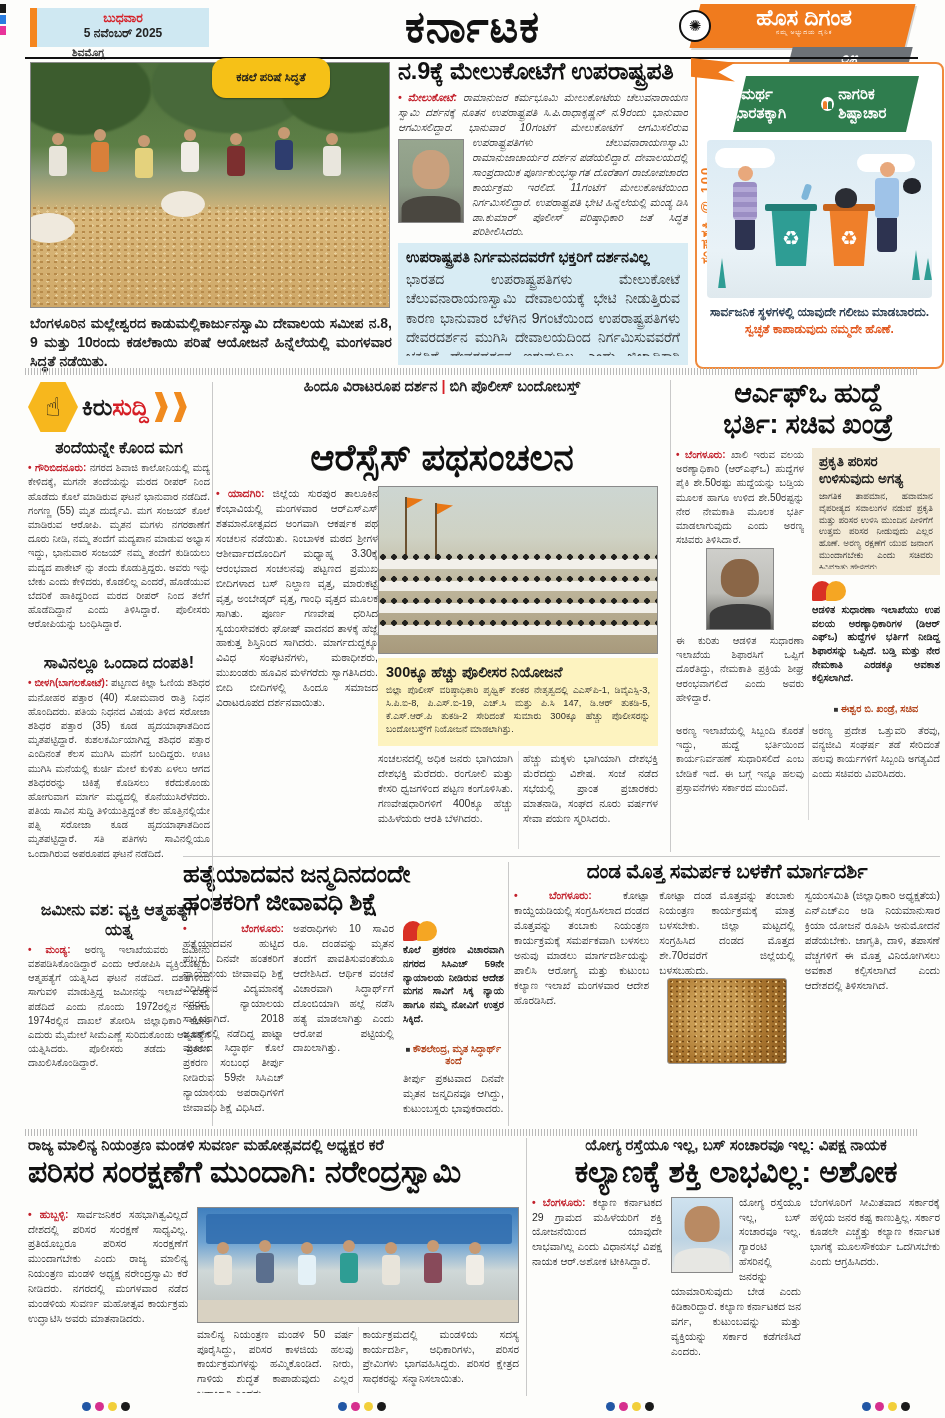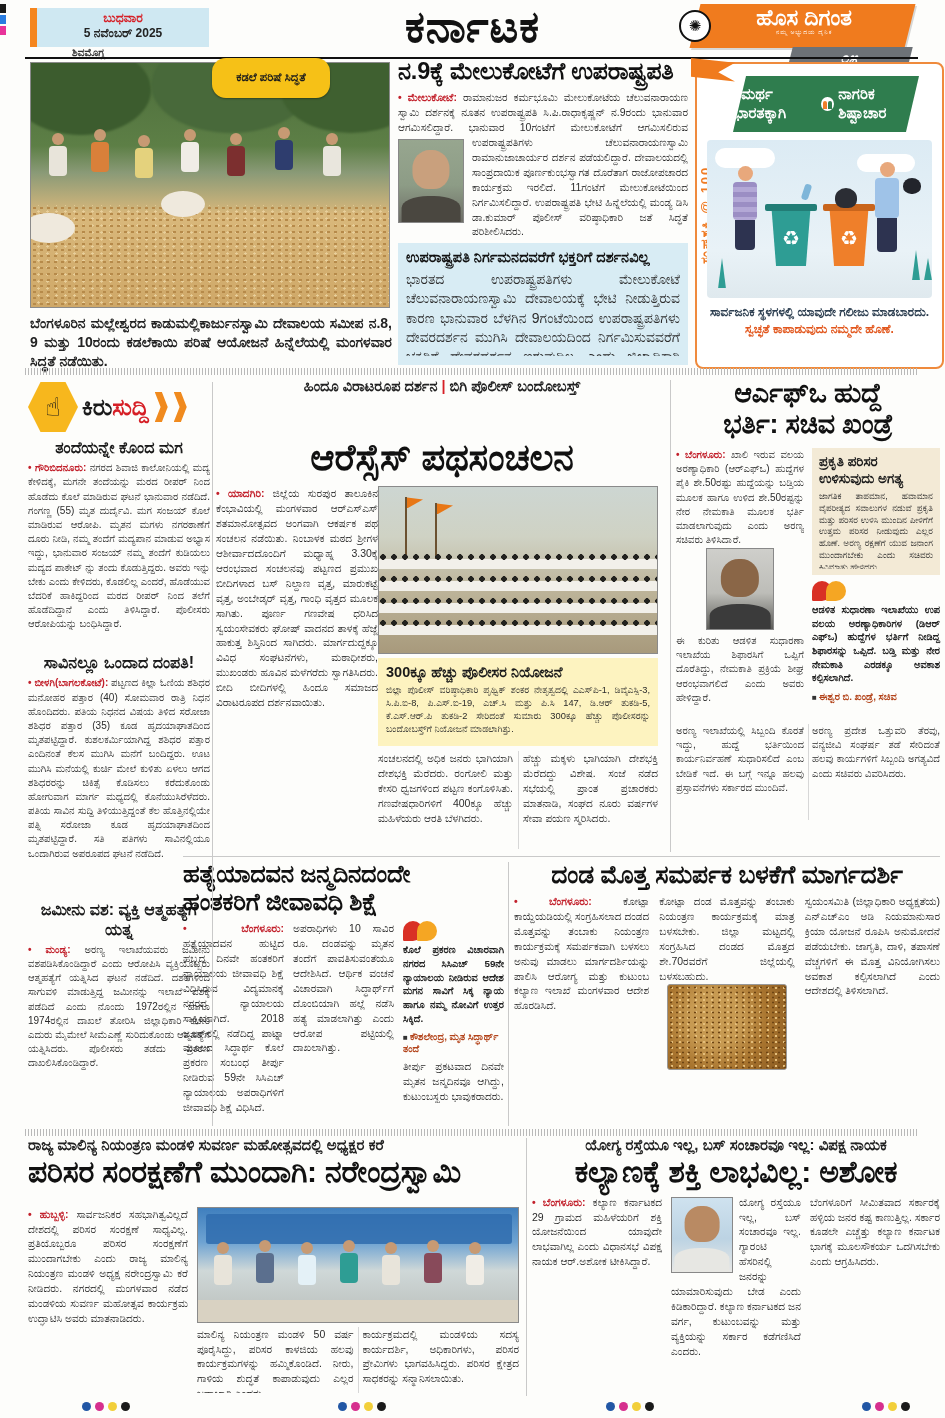--- a/index.html
+++ b/index.html
@@ -125,31 +125,31 @@
   #rfo-colB{width:128px;}
   #rfo-portrait{width:66px;height:80px;margin:4px auto;border:1px solid #888;position:relative;
      background:linear-gradient(180deg,#cfcfcb 0%,#bdbdb8 55%,#5c5c58 100%);}
   #rfo-sidebar{background:#f3ead6;padding:6px 7px;box-sizing:border-box;}
   #rfo-sidebar h4{margin:0 0 3px;font-size:13.5px;font-weight:900;line-height:1.25;}
   #rfo-sidebar .body-txt{font-size:8.8px;line-height:1.35;height:78px;}
   .quote-block{margin-top:6px;}
   .qmarks{height:22px;position:relative;}
   .qdrop{position:absolute;width:20px;height:20px;border-radius:50% 50% 50% 6%;}
   .quote-block .qtext{font-size:9.8px;line-height:1.4;font-weight:bold;color:#222;text-align:justify;}
-  .attrib{font-size:9.8px;font-weight:900;color:#b3441b;margin-top:6px;}
+  .attrib{font-size:9.8px;font-weight:900;color:#b3441b;margin-top:18px;text-align:center;}
   .attrib::before{content:"■ ";color:#333;font-size:8px;}
   #rfo-bottom{margin-top:6px;height:96px;column-count:2;column-gap:8px;column-rule:1px solid #d7d7d7;}
   
   #verdict{left:183px;top:860px;width:322px;}
   #verdict h1{font-size:24px;margin:0 0 6px;line-height:1.15;}
   #verdict-row{display:flex;gap:9px;}
   #verdict-row .c{width:101px;height:196px;}
   
   #fine{left:514px;top:860px;width:426px;}
-  #fine h1{font-size:25px;margin:0 0 6px;text-align:center;}
+  #fine h1{font-size:20px;margin:0 0 6px;text-align:center;}
   #fine-row{display:flex;gap:10px;}
   #fine-row .c{width:136px;height:212px;}
   #tobacco{width:118px;height:84px;margin:4px auto;border:1px solid #999;border-radius:3px;
     background:radial-gradient(circle at 40% 40%,#c79a52 0 30%,#a9752f 60%,#8a5a20 100%);
     background-color:#a9752f;position:relative;}
   #tobacco::after{content:"";position:absolute;inset:0;
     background-image:radial-gradient(#6e4513 1px,transparent 1.4px),radial-gradient(#e3bd7a 1px,transparent 1.4px);
     background-size:6px 5px,8px 6px;}
   
   #poll{left:28px;top:1136px;width:492px;}
@@ -231,21 +231,21 @@
       </div>
     <div id="peanut-texture"></div>
     <div class="sack" style="left:130px;top:128px;width:44px;height:26px;"></div>
     <div class="sack" style="left:-8px;top:150px;width:52px;height:30px;"></div>
   </div>
   <div class="abs" id="peanut-tag">ಕಡಲೆ ಪರಿಷೆ ಸಿದ್ಧತೆ</div>
   <div class="abs caption" id="peanut-caption">ಬೆಂಗಳೂರಿನ ಮಲ್ಲೇಶ್ವರದ ಕಾಡುಮಲ್ಲಿಕಾರ್ಜುನಸ್ವಾಮಿ ದೇವಾಲಯ ಸಮೀಪ ನ.8, 9 ಮತ್ತು 10ರಂದು ಕಡಲೆಕಾಯಿ ಪರಿಷೆ ಆಯೋಜನೆ ಹಿನ್ನೆಲೆಯಲ್ಲಿ ಮಂಗಳವಾರ ಸಿದ್ಧತೆ ನಡೆಯಿತು.</div>
 
   <div class="abs" id="vp">
     <h1 class="headline"><span>ನ.9ಕ್ಕೆ ಮೇಲುಕೋಟೆಗೆ ಉಪರಾಷ್ಟ್ರಪತಿ</span></h1>
-    <div class="body-txt" style="height:178px;">
+    <div class="body-txt" style="height:178px;font-style:italic;">
       <span class="dl">ಮೇಲುಕೋಟೆ:</span>
       <span>ರಾಮಾನುಜರ ಕರ್ಮಭೂಮಿ ಮೇಲುಕೋಟೆಯ ಚೆಲುವನಾರಾಯಣ ಸ್ವಾಮಿ ದರ್ಶನಕ್ಕೆ ನೂತನ ಉಪರಾಷ್ಟ್ರಪತಿ ಸಿ.ಪಿ.ರಾಧಾಕೃಷ್ಣನ್ ನ.9ರಂದು ಭಾನುವಾರ ಆಗಮಿಸಲಿದ್ದಾರೆ. ಭಾನುವಾರ 10ಗಂಟೆಗೆ ಮೇಲುಕೋಟೆಗೆ ಆಗಮಿಸಲಿರುವ</span>
       <span id="vp-photo">
         <span class="port-head" style="background:#c9a07d;"></span>
         <span class="port-body" style="background:#4a4740;"></span>
       </span>
       <span>ಉಪರಾಷ್ಟ್ರಪತಿಗಳು ಚೆಲುವನಾರಾಯಣಸ್ವಾಮಿ ರಾಮಾನುಜಾಚಾರ್ಯರ ದರ್ಶನ ಪಡೆಯಲಿದ್ದಾರೆ. ದೇವಾಲಯದಲ್ಲಿ ಸಾಂಪ್ರದಾಯಿಕ ಪೂರ್ಣಕುಂಭಸ್ವಾಗತ ದೊರೆತಾಗ ರಾಜೋಪಚಾರದ ಕಾರ್ಯಕ್ರಮ ಇರಲಿದೆ. 11ಗಂಟೆಗೆ ಮೇಲುಕೋಟೆಯಿಂದ ನಿರ್ಗಮಿಸಲಿದ್ದಾರೆ. ಉಪರಾಷ್ಟ್ರಪತಿ ಭೇಟಿ ಹಿನ್ನೆಲೆಯಲ್ಲಿ ಮಂಡ್ಯ ಡಿಸಿ ಡಾ.ಕುಮಾರ್ ಪೊಲೀಸ್ ವರಿಷ್ಠಾಧಿಕಾರಿ ಜತೆ ಸಿದ್ಧತೆ ಪರಿಶೀಲಿಸಿದರು.</span>
     </div>
   </div>
   <div id="vp-subbox">

